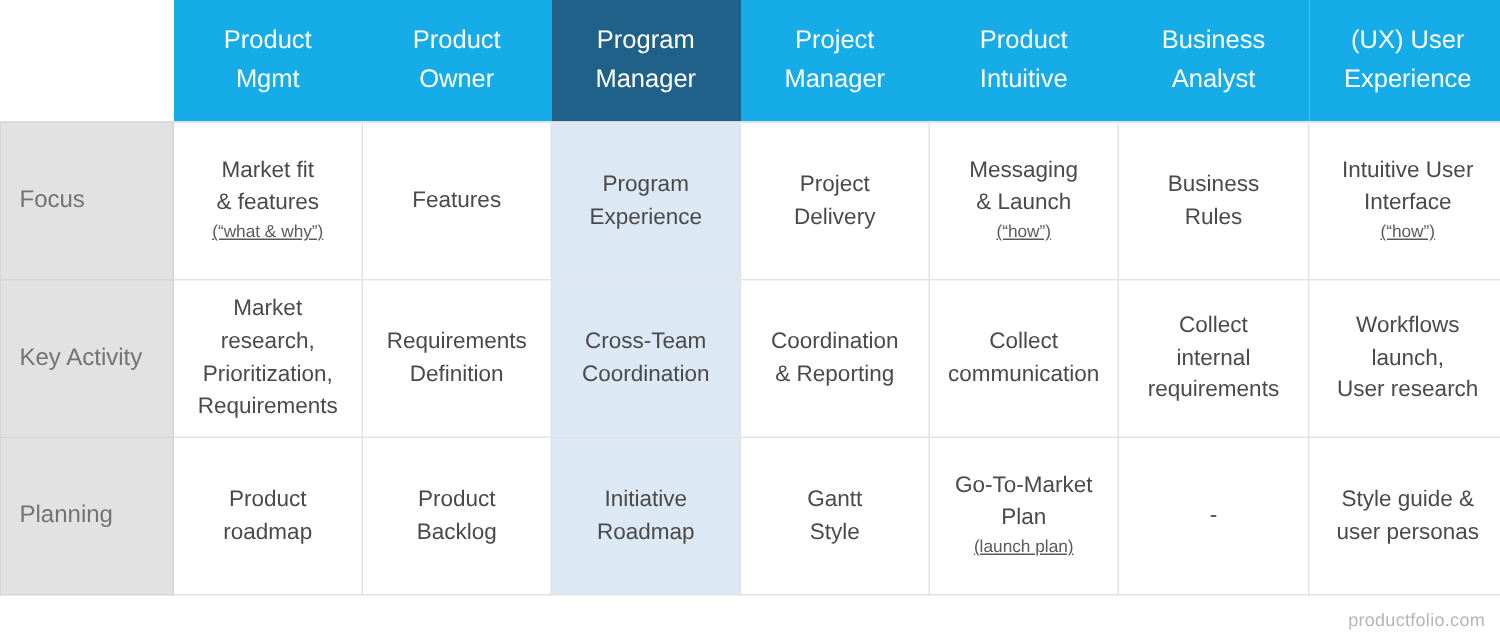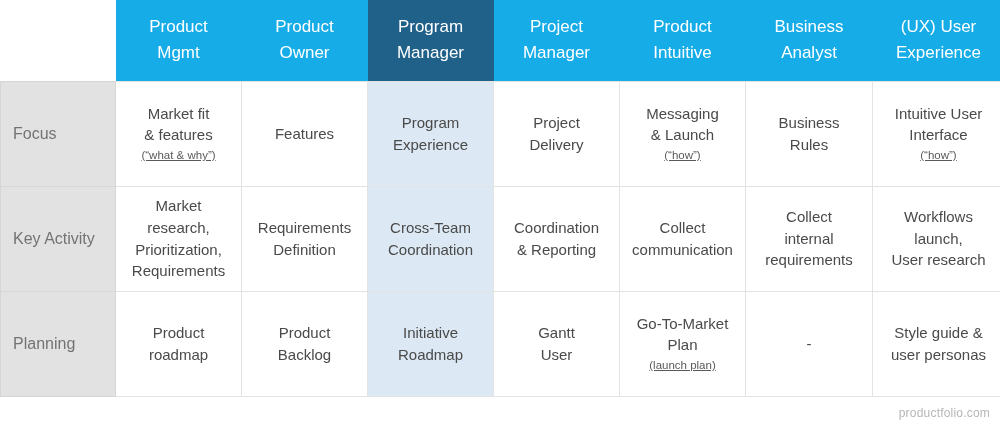--- a/index.html
+++ b/index.html
@@ -223,21 +223,21 @@
           <td class="cell">
             <span class="main-text">Product</span>
             <span class="main-text">Backlog</span>
           </td>
           <td class="cell highlight">
             <span class="main-text">Initiative</span>
             <span class="main-text">Roadmap</span>
           </td>
           <td class="cell">
             <span class="main-text">Gantt</span>
-            <span class="main-text">User</span>
+            <span class="main-text">Style</span>
           </td>
           <td class="cell">
             <span class="main-text">Go-To-Market</span>
             <span class="main-text">Plan</span>
             <span class="sub">(launch plan)</span>
           </td>
           <td class="cell">
             <span class="main-text">-</span>
           </td>
           <td class="cell">

